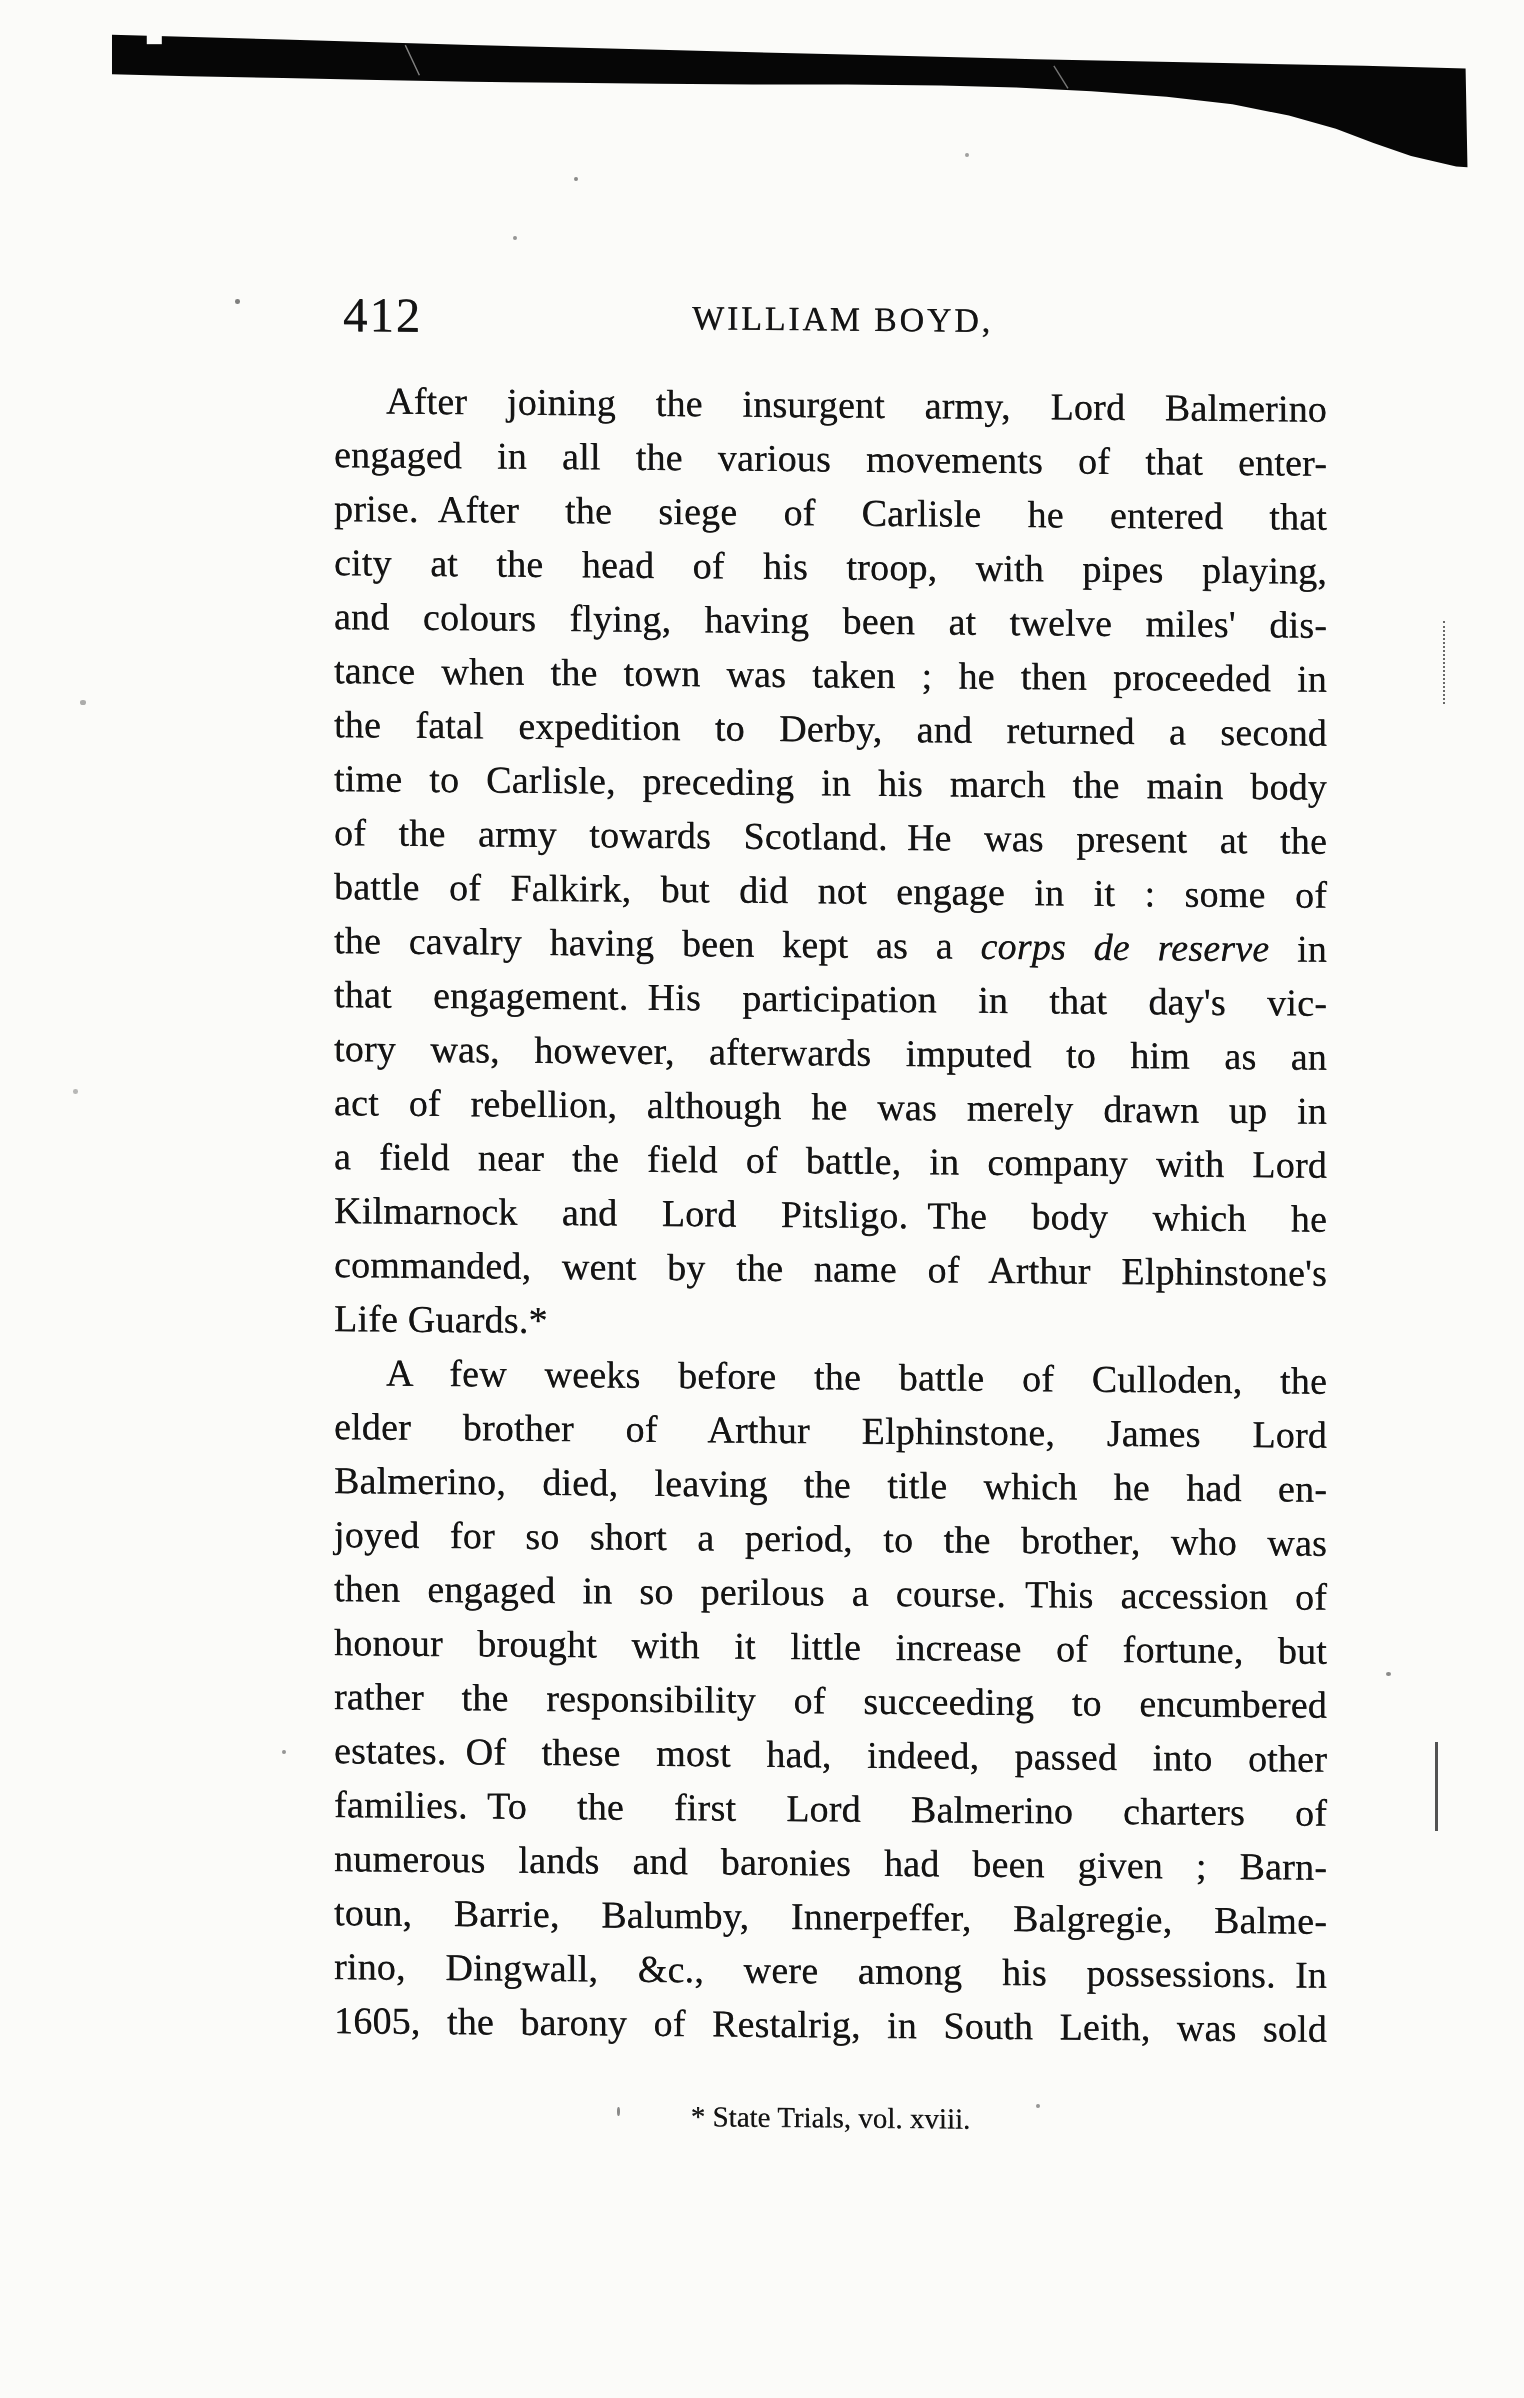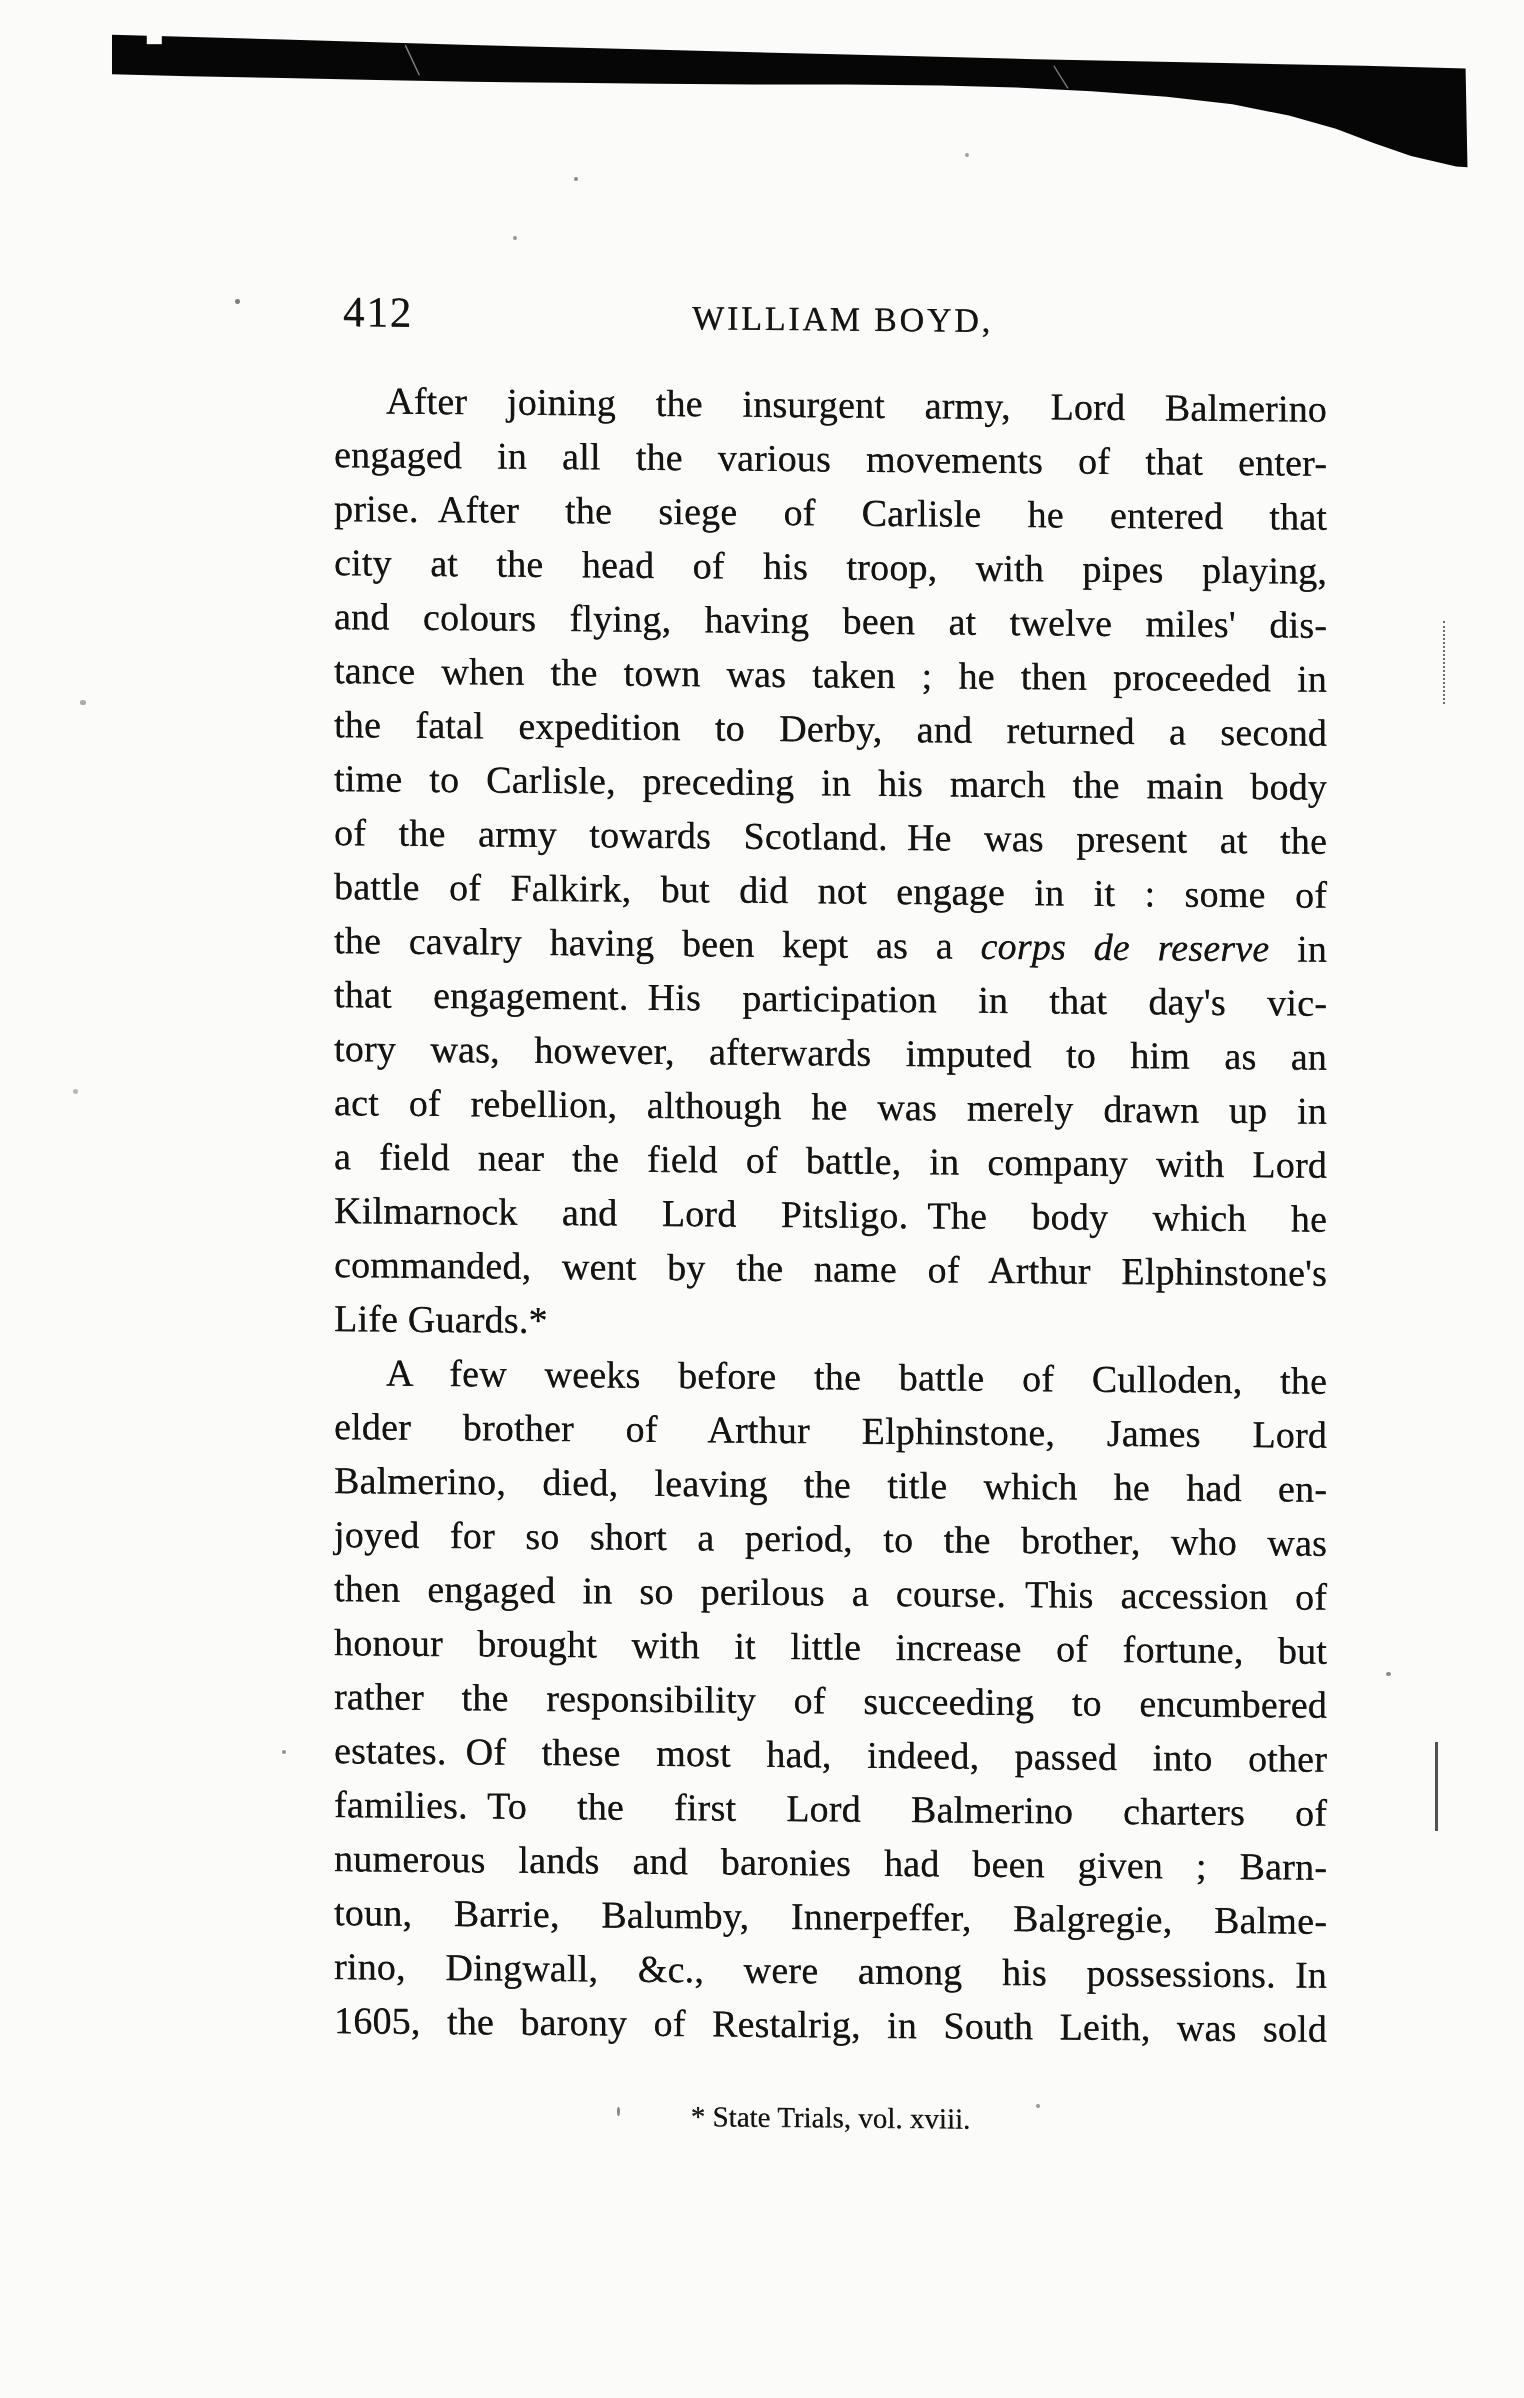--- a/index.html
+++ b/index.html
@@ -12,21 +12,21 @@
     color:#141414;
   }
   .banner-svg{position:absolute;top:0;left:0;}
   .content{
     position:absolute;top:0;left:0;width:1524px;height:2398px;
     transform:skewY(0.5deg);
     transform-origin:334px 0;
   }
   .page-number{
     position:absolute;left:343px;top:290px;
-    font-size:43px;line-height:1;
+    font-size:49px;line-height:1;
     letter-spacing:1.9px;
     text-shadow:0.3px 0.3px 0.5px rgba(10,10,10,0.75);
   }
   .running-header{
     position:absolute;left:607px;top:298px;width:471px;
     text-align:center;
     font-size:34px;line-height:1;
     letter-spacing:2.8px;
     text-shadow:0.3px 0.3px 0.5px rgba(10,10,10,0.8);
   }

